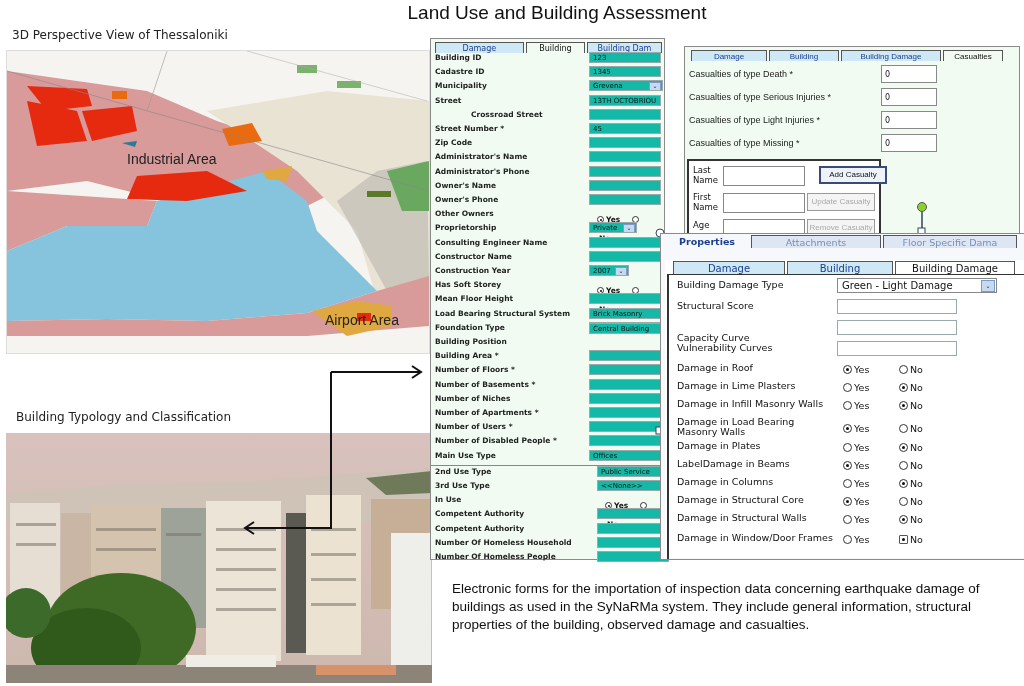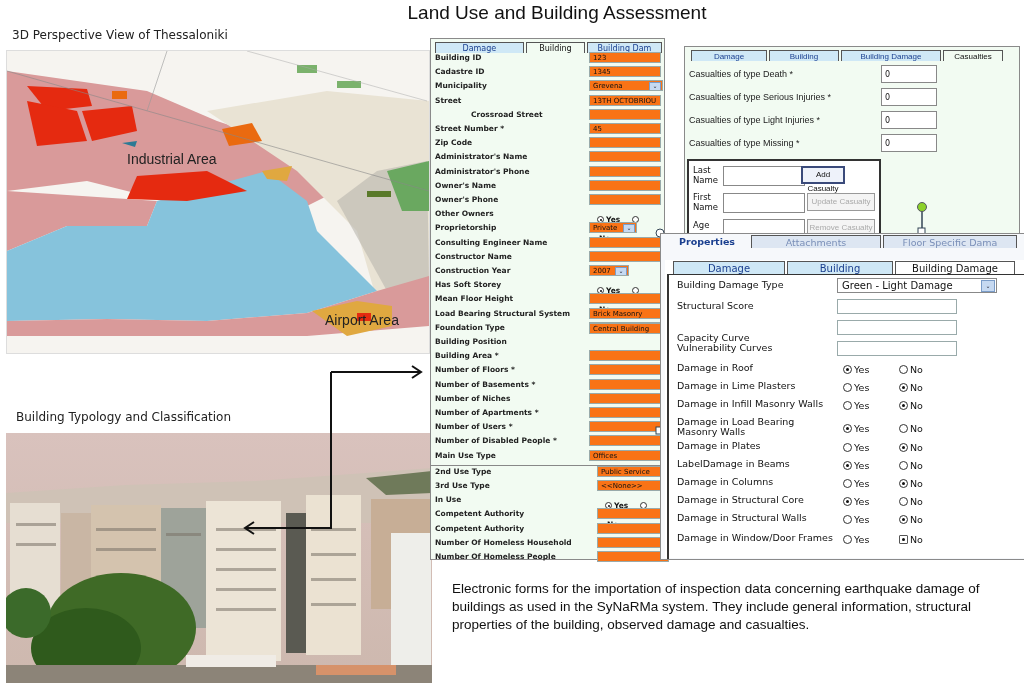--- a/index.html
+++ b/index.html
@@ -17,21 +17,21 @@
   
   .photo { left:6px; top:433px; width:426px; height:250px; overflow:hidden; background:#d8c8c0; }
 
   
   .panel { background:#f2fbf2; border:1px solid #8a8a8a; font-family:"DejaVu Sans", sans-serif; }
   .tabbar { display:flex; align-items:flex-end; height:14px; }
   .tab { font-size:8px; text-align:center; border:1px solid #555; border-bottom:none; background:#cfe8f6; color:#1a3f8f; height:11px; line-height:11px; margin-right:2px; box-sizing:border-box; }
   .tab.active { background:#f2fbf2; color:#111; }
   .row { display:flex; align-items:center; position:absolute; left:4px; }
   .lbl { font-size:7.5px; font-weight:bold; color:#222; white-space:nowrap; }
-  .field { position:absolute; height:11px; border:1px solid #9aa; background:#f97316; font-size:7px; line-height:11px; padding-left:3px; box-sizing:border-box; white-space:nowrap; overflow:hidden; }
+  .field { position:absolute; height:11px; border:1px solid #9aa; background:#14b8a6; font-size:7px; line-height:11px; padding-left:3px; box-sizing:border-box; white-space:nowrap; overflow:hidden; }
   .sel-btn { position:absolute; right:1px; top:1px; width:10px; height:7px; background:#c6d9f1; border:1px solid #7a9cc8; font-size:6px; line-height:6px; text-align:center; color:#223; }
   .radio { display:inline-block; width:7px; height:7px; border:1px solid #333; border-radius:50%; vertical-align:middle; position:relative; box-sizing:border-box; background:#fff; }
   .radio.on::after { content:""; position:absolute; left:1.5px; top:1.5px; width:2px; height:2px; background:#111; border-radius:50%; }
   .rtext { font-size:7.5px; font-weight:bold; margin-left:2px; vertical-align:middle; }
 
   
   .cas-lbl { font-family:"Liberation Sans", sans-serif; font-size:9px; color:#222; position:absolute; left:4px; }
   .cas-field { position:absolute; left:196px; width:56px; height:18px; border:1px solid #888; background:#fff; font-size:8px; line-height:18px; padding-left:3px; box-sizing:border-box; }
   .btn { position:absolute; font-size:8px; border:1px solid #999; background:#f4f4f4; color:#aaa; text-align:center; box-sizing:border-box; font-family:"Liberation Sans", sans-serif; }
   .btn.primary { border:2px solid #3a4a7a; color:#111; background:#eef2fa; }
@@ -318,21 +318,21 @@
   <div class="cas-lbl" style="top:45px;">Casualties of type Serious Injuries *</div>
   <div class="cas-field" style="top:41px;">0</div>
   <div class="cas-lbl" style="top:68px;">Casualties of type Light Injuries *</div>
   <div class="cas-field" style="top:64px;">0</div>
   <div class="cas-lbl" style="top:91px;">Casualties of type Missing *</div>
   <div class="cas-field" style="top:87px;">0</div>
 
   <div class="abs" style="left:2px; top:112px; width:190px; height:78px; border:2px solid #333; border-bottom:none; background:#fff;">
     <div class="abs" style="left:4px; top:4px; width:30px; font-size:8.5px; line-height:10px;">Last Name</div>
     <div class="abs" style="left:34px; top:5px; width:80px; height:18px; border:1px solid #888; background:#fff;"></div>
-    <div class="btn primary" style="left:112px; top:5px; width:44px; height:18px; line-height:14px;">Add Casualty</div>
+    <div class="btn primary" style="left:130px; top:5px; width:68px; height:18px; line-height:14px;">Add Casualty</div>
     <div class="abs" style="left:4px; top:31px; width:30px; font-size:8.5px; line-height:10px;">First Name</div>
     <div class="abs" style="left:34px; top:32px; width:80px; height:18px; border:1px solid #888; background:#fff;"></div>
     <div class="btn" style="left:118px; top:32px; width:68px; height:18px; line-height:16px;">Update Casualty</div>
     <div class="abs" style="left:4px; top:59px; width:30px; font-size:8.5px;">Age</div>
     <div class="abs" style="left:34px; top:58px; width:80px; height:18px; border:1px solid #888; background:#fff;"></div>
     <div class="btn" style="left:118px; top:58px; width:68px; height:18px; line-height:16px;">Remove Casualty</div>
   </div>
 </div>
 
 <svg class="abs" style="left:655px; top:198px;" width="280" height="240">

